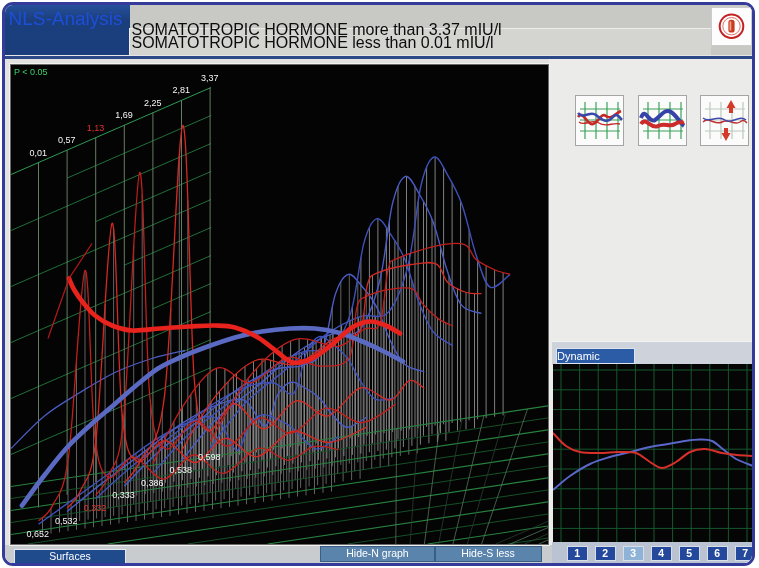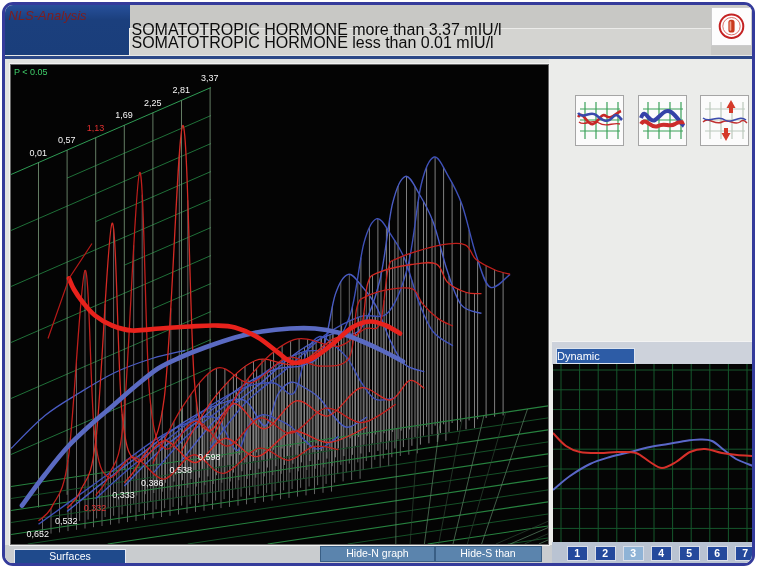--- a/index.html
+++ b/index.html
@@ -2,21 +2,21 @@
 <html><head><meta charset="utf-8"><style>
 html,body{margin:0;padding:0;background:#ffffff;width:759px;height:568px;overflow:hidden;
 font-family:"Liberation Sans",sans-serif;}
 #win{position:absolute;left:1.5px;top:2px;width:747px;height:558px;border:3px solid #343b9b;border-radius:11px;background:#e6e7e5;overflow:hidden;}
 .abs{position:absolute;}
 </style></head><body>
 <div id="win">
 
  <div class="abs" style="left:0;top:0;width:747px;height:50px;background:#c8c8c5;"></div>
  <div class="abs" style="left:0;top:0;width:125.5px;height:50px;background:linear-gradient(#27509b,#1b3f7d 30%,#1a3e7b);"></div>
- <div class="abs" style="left:4px;top:3px;color:#7f1d1d;font-size:13px;font-style:italic;">NLS-Analysis</div>
+ <div class="abs" style="left:4px;top:3px;color:#1d4ed8;font-size:19px;">NLS-Analysis</div>
  <div class="abs" style="left:124.5px;top:23px;width:581px;height:26px;background:#d4d4d1;border-top:1px solid #ececea;border-left:1px solid #ececea;"></div>
  <div class="abs" style="left:127px;top:18px;font-size:16px;font-weight:normal;color:#0c0c0c;line-height:13px;">SOMATOTROPIC HORMONE more than 3.37 mIU/l<br>SOMATOTROPIC HORMONE less than 0.01 mIU/l</div>
  <div class="abs" style="left:706.5px;top:2px;width:39px;height:37px;background:#fdfdfd;border:1px solid #cccccc;"><svg width="39" height="37" viewBox="0 0 39 37">
         <circle cx="19.5" cy="18.2" r="11.8" fill="none" stroke="#c42222" stroke-width="2"></circle>
         <circle cx="19.5" cy="18.2" r="8.7" fill="none" stroke="#d8625a" stroke-width="0.9"></circle>
         <rect x="16.4" y="11.8" width="6.2" height="12.8" rx="2.6" fill="#c93a1e"></rect>
         <rect x="17.5" y="13.2" width="1.8" height="9.5" rx="0.9" fill="#efa38e"></rect>
       </svg></div>
 
  <div class="abs" style="left:0;top:50.5px;width:747px;height:3.5px;background:#2c4887;"></div>
@@ -352,21 +352,21 @@
 <text x="101.3" y="433.4" font-size="9" fill="#f5f5f5">0,333</text>
 <text x="129.9" y="420.7" font-size="9" fill="#f5f5f5">0,386</text>
 <text x="158.5" y="408.0" font-size="9" fill="#f5f5f5">0,538</text>
 <text x="187.1" y="395.3" font-size="9" fill="#f5f5f5">0,598</text>
 <text x="3" y="10" font-size="9" fill="#3fcf6a">P &lt; 0.05</text>
 </svg>
  </div>
 
  <div class="abs" style="left:315.5px;top:541px;width:113px;height:13.5px;background:#5b84ad;border:1px solid #395e84;color:#ffffff;font-size:10.5px;text-align:center;line-height:13px;">Hide-N graph</div>
  <div class="abs" style="left:9.5px;top:543.5px;width:110px;height:13.5px;background:#1f4a8c;border:1px solid #e6e9f2;color:#ffffff;font-size:10.5px;text-align:center;line-height:13px;">Surfaces</div>
- <div class="abs" style="left:430px;top:541px;width:105px;height:13.5px;background:#5b84ad;border:1px solid #395e84;color:#ffffff;font-size:10.5px;text-align:center;line-height:13px;">Hide-S than</div>
+ <div class="abs" style="left:430px;top:541px;width:105px;height:13.5px;background:#5b84ad;border:1px solid #395e84;color:#ffffff;font-size:10.5px;text-align:center;line-height:13px;">Hide-S less</div>
 
  <div class="abs" style="left:570.5px;top:90px;width:47px;height:49px;background:#fbfbfb;border:1px solid #a5a5a5;"><svg width="47" height="49" viewBox="0 0 47 49">
         <line x1="9" y1="6" x2="9" y2="43" stroke="#3aa159" stroke-width="1.2"></line>
         <line x1="20" y1="6" x2="20" y2="43" stroke="#3aa159" stroke-width="1.2"></line>
         <line x1="31" y1="6" x2="31" y2="43" stroke="#3aa159" stroke-width="1.2"></line>
         <line x1="42" y1="6" x2="42" y2="43" stroke="#3aa159" stroke-width="1.2"></line>
         <line x1="4" y1="13" x2="44" y2="13" stroke="#3aa159" stroke-width="1.2"></line>
         <line x1="4" y1="24" x2="44" y2="24" stroke="#3aa159" stroke-width="1.2"></line>
         <line x1="4" y1="35" x2="44" y2="35" stroke="#3aa159" stroke-width="1.2"></line>
         <path d="M2,21 C7,13 11,30 17,28 C23,26 25,16 30,20 C35,24 40,17 45,15" fill="none" stroke="#c62828" stroke-width="2.6"></path>

